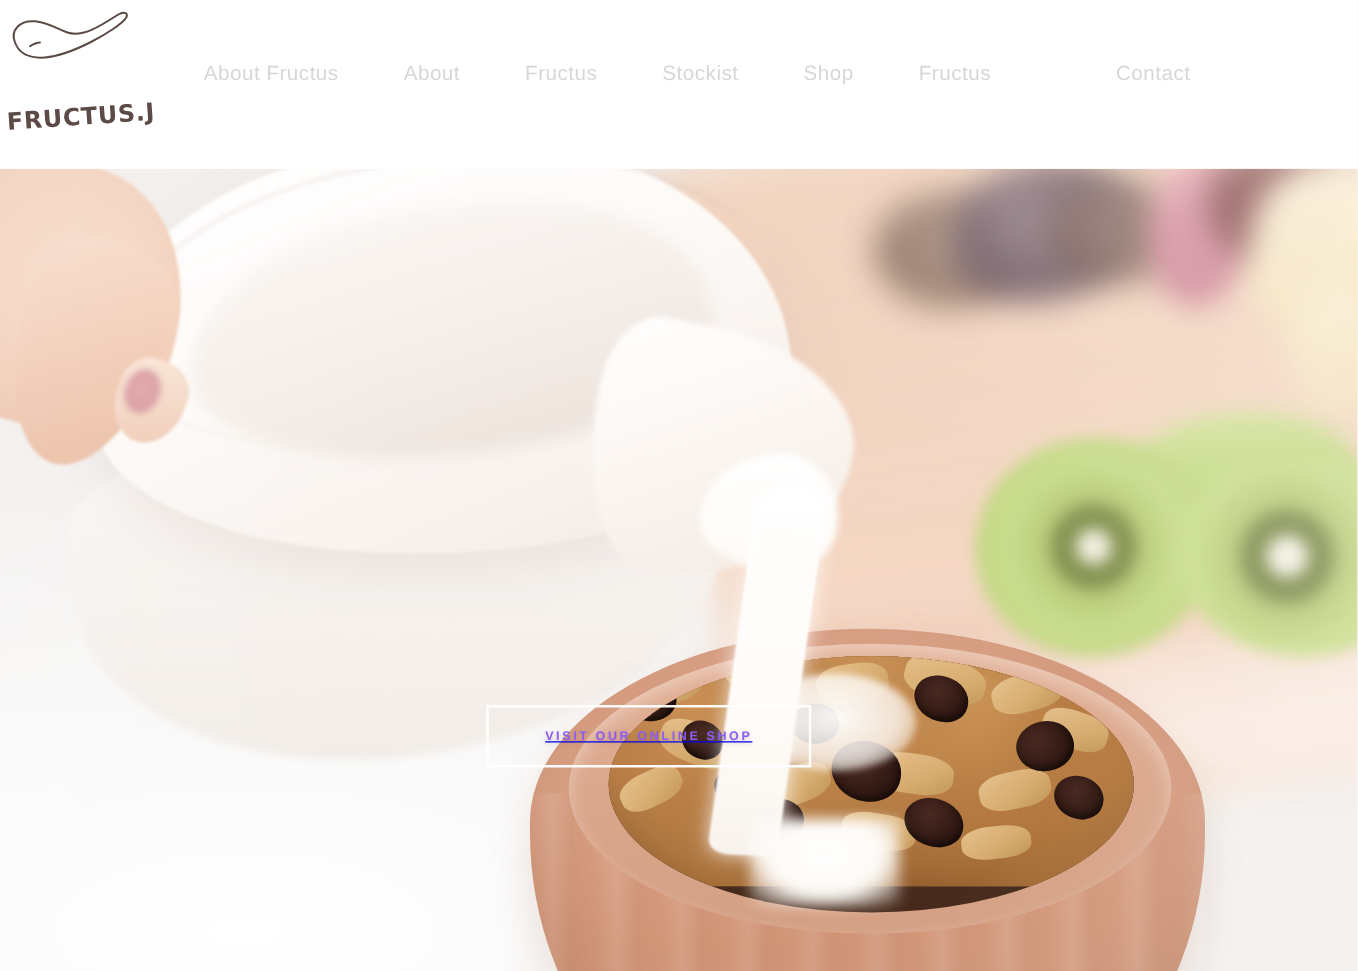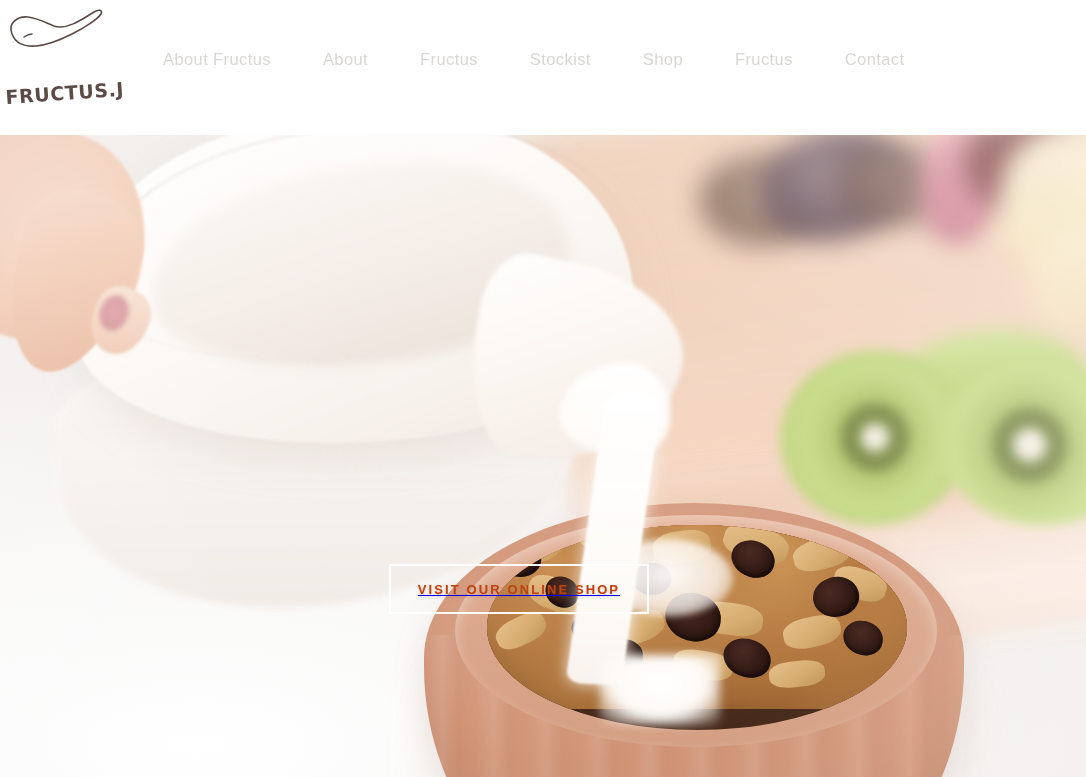--- a/index.html
+++ b/index.html
@@ -34,21 +34,21 @@
     color:#d9d7d5;
     font-size:16.5px;
     letter-spacing:0.4px;
     font-weight:400;
     text-decoration:none;
     white-space:nowrap;
     margin-right:52px;
     line-height:26px;
     cursor:pointer;
   }
-  .nav-item:last-child{margin-right:0;}
+  .nav-item:last-child{margin-right:0;margin-left:48px;}
 
   
   .hero{
     position:absolute;left:0;top:135px;width:1086px;height:642px;
     overflow:hidden;background:#f7f4f1;
   }
   .hero-photo{position:absolute;inset:0;overflow:hidden;}
 
   
   .surface{
@@ -271,22 +271,22 @@
   
   .cta{
     position:absolute;left:389px;top:429px;width:260px;height:50px;
     border:2px solid rgba(255,255,255,.96);
     display:flex;align-items:center;justify-content:center;
     cursor:pointer;z-index:20;
     box-sizing:border-box;
     background:transparent;
   }
   .cta-label{
-    color:#c2410c;
-    font-size:13px;
+    color:#8b5cf6;
+    font-size:10px;
     font-weight:700;
     letter-spacing:2.1px;
     white-space:nowrap;
     text-shadow:0 1px 3px rgba(140,110,95,.35);
   }
 </style>
 </head>
 <body>
 
 <div class="page">

